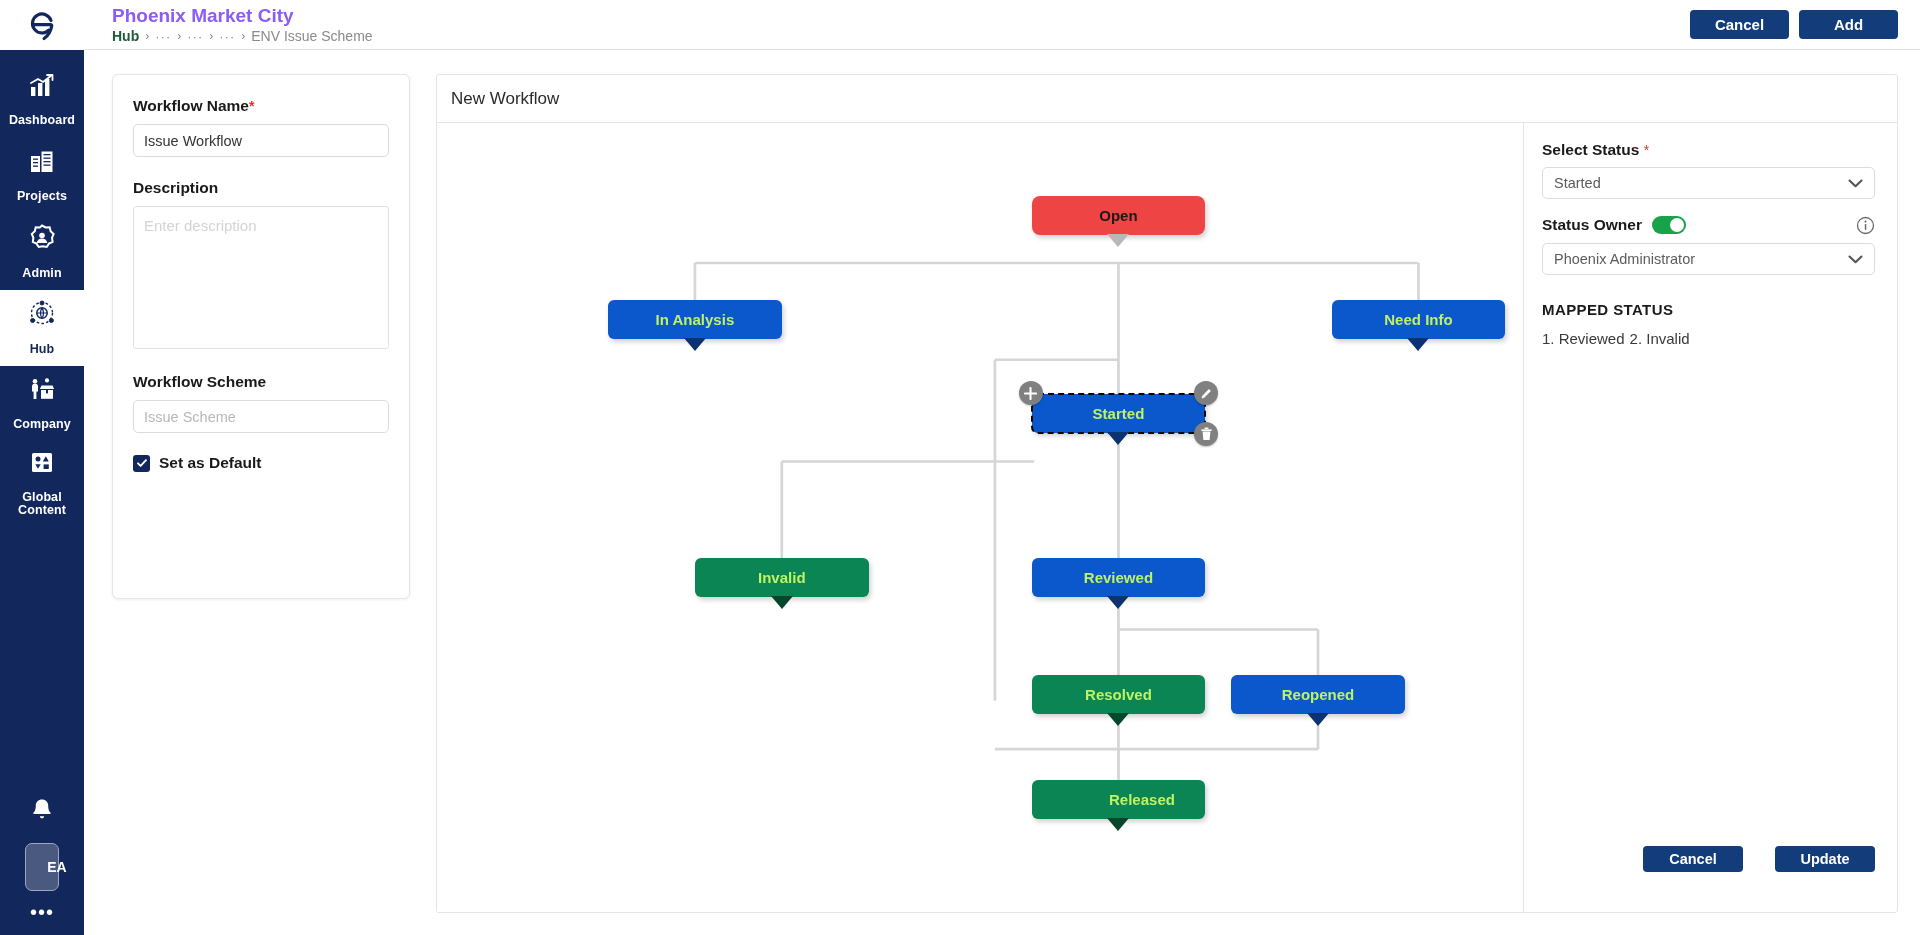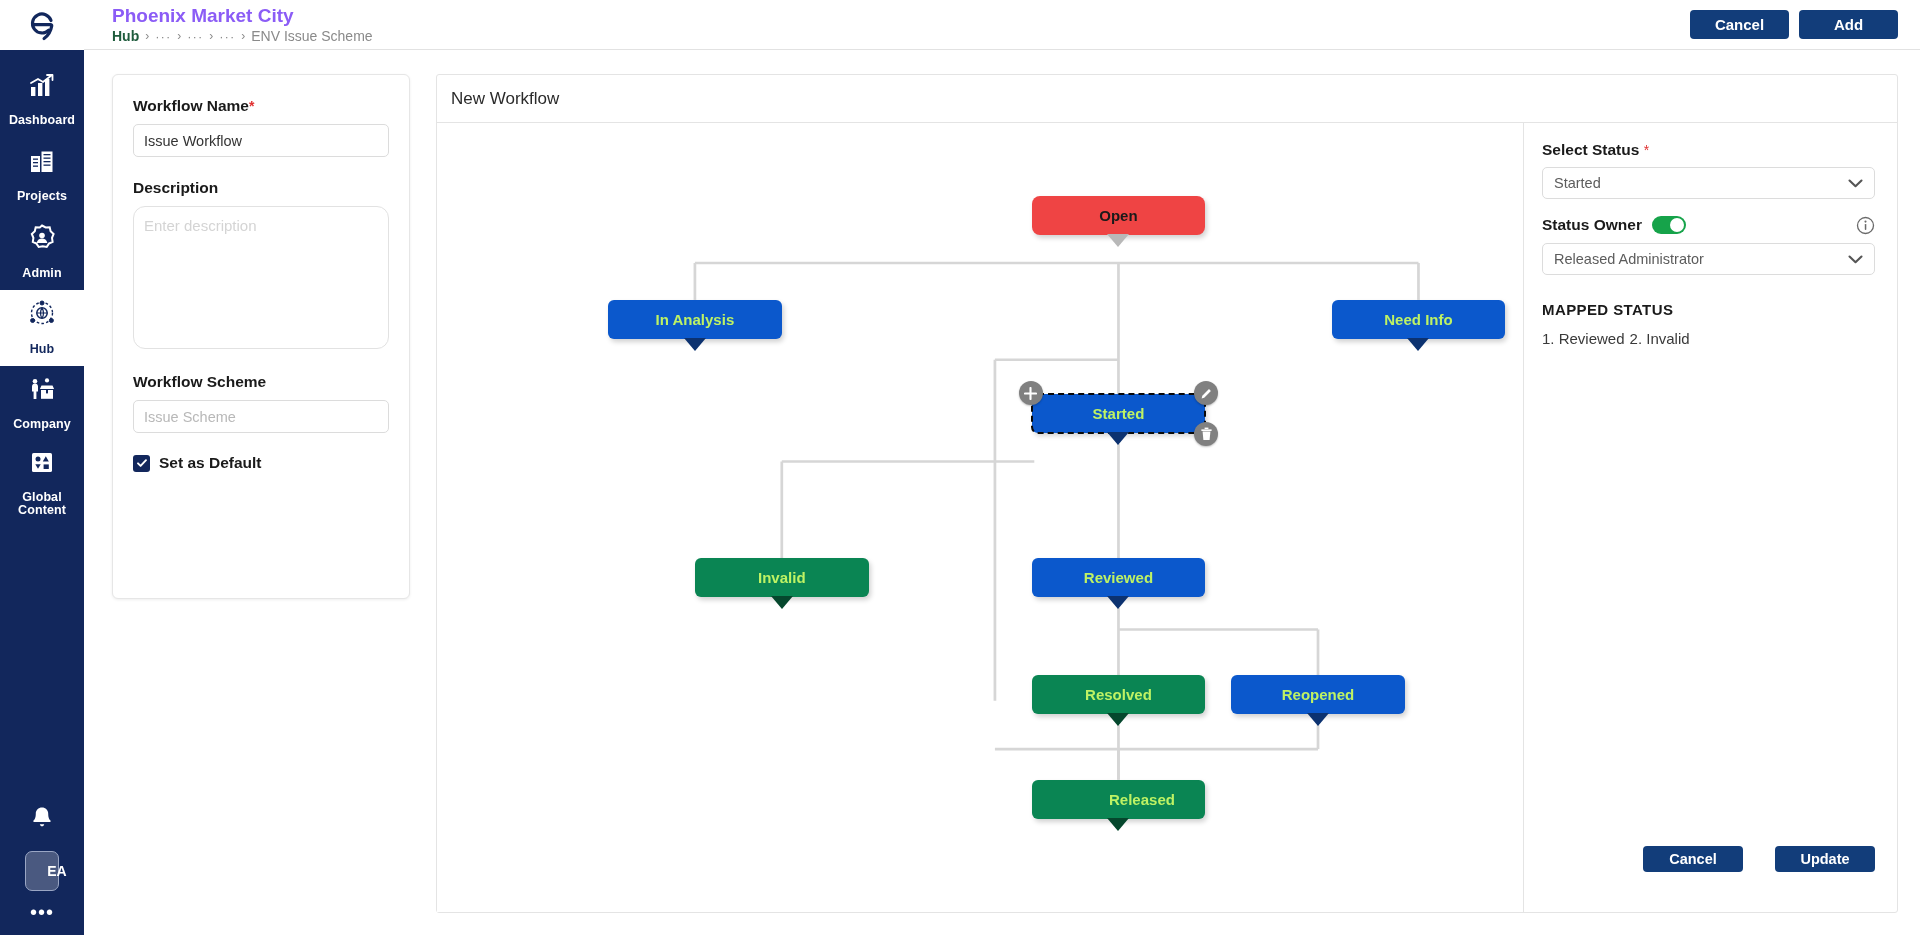--- a/index.html
+++ b/index.html
@@ -37,21 +37,21 @@
   .nav-item svg { display: block; }
   .nav-item.active { background: #ffffff; }
   .nav-item.active .nav-label { color: #12275c; }
   .nav-item.active svg { stroke: #12275c; fill: #12275c; }
 
   .sidebar-bottom {
     position: absolute; bottom: 18px; left: 0; width: 84px;
     display: flex; flex-direction: column; align-items: center; gap: 16px;
   }
   .avatar {
-    width: 34px; height: 40px; border-radius: 7px;
+    width: 34px; height: 48px; border-radius: 7px;
     border: 1.5px solid #9aa6c4; background: #4a5980;
     color: #ffffff; font-size: 14px; font-weight: 700;
     display: flex; align-items: center; justify-content: center; padding-left: 30px;
   }
   .dots { color: #ffffff; font-size: 20px; line-height: 10px; letter-spacing: 1px; }
 
   
   .main { flex: 1; height: 935px; display: flex; flex-direction: column; position: relative; }
 
   .topbar {
@@ -86,21 +86,21 @@
   }
   .field-label { font-size: 15.5px; font-weight: 700; color: #1a1a1a; margin-bottom: 9px; display: block; }
   .req { color: #e03131; font-size: 14px; }
   .txt-input {
     width: 100%; height: 33px; border: 1px solid #dcdcdc; border-radius: 5px;
     padding: 0 10px; font-size: 14.5px; color: #333; font-family: inherit;
     background: #ffffff; outline: none;
   }
   .txt-input::placeholder { color: #b8b8b8; }
   .txt-area {
-    width: 100%; height: 143px; border: 1px solid #e2e2e2; border-radius: 12px;
+    width: 100%; height: 143px; border: 1px solid #e2e2e2; border-radius: 3px;
     padding: 10px; font-size: 15px; color: #333; font-family: inherit;
     resize: none; outline: none;
   }
   .txt-area::placeholder { color: #d4d4d4; }
   .mb-22 { margin-bottom: 22px; }
   .mb-20 { margin-bottom: 20px; }
   .check-row { display: flex; align-items: center; gap: 9px; margin-top: 21px; }
   .check-box {
     width: 17px; height: 17px; border-radius: 3px; background: #12275c;
     display: flex; align-items: center; justify-content: center; cursor: pointer;
@@ -450,21 +450,21 @@
               <span class="info-icon">
                 <svg width="19" height="19" viewBox="0 0 19 19">
                   <circle cx="9.5" cy="9.5" r="8" fill="none" stroke="#6a6a6a" stroke-width="1.3"></circle>
                   <circle cx="9.5" cy="5.6" r="1.05" fill="#6a6a6a"></circle>
                   <rect x="8.8" y="7.9" width="1.5" height="6" rx=".7" fill="#6a6a6a"></rect>
                 </svg>
               </span>
             </div>
 
             <div class="select-box">
-              <span class="select-val">Released Administrator</span>
+              <span class="select-val">Phoenix Administrator</span>
               <svg width="15" height="9" viewBox="0 0 15 9">
                 <path d="M1.5 1.5L7.5 7.2 13.5 1.5" fill="none" stroke="#555" stroke-width="2.1" stroke-linecap="round" stroke-linejoin="round"></path>
               </svg>
             </div>
 
             <div class="mapped-title">MAPPED STATUS</div>
             <div class="mapped-list" id="mapped-list">
                 <div class="mapped-item">1. Reviewed</div>
                 <div class="mapped-item">2. Invalid</div>
               </div>

